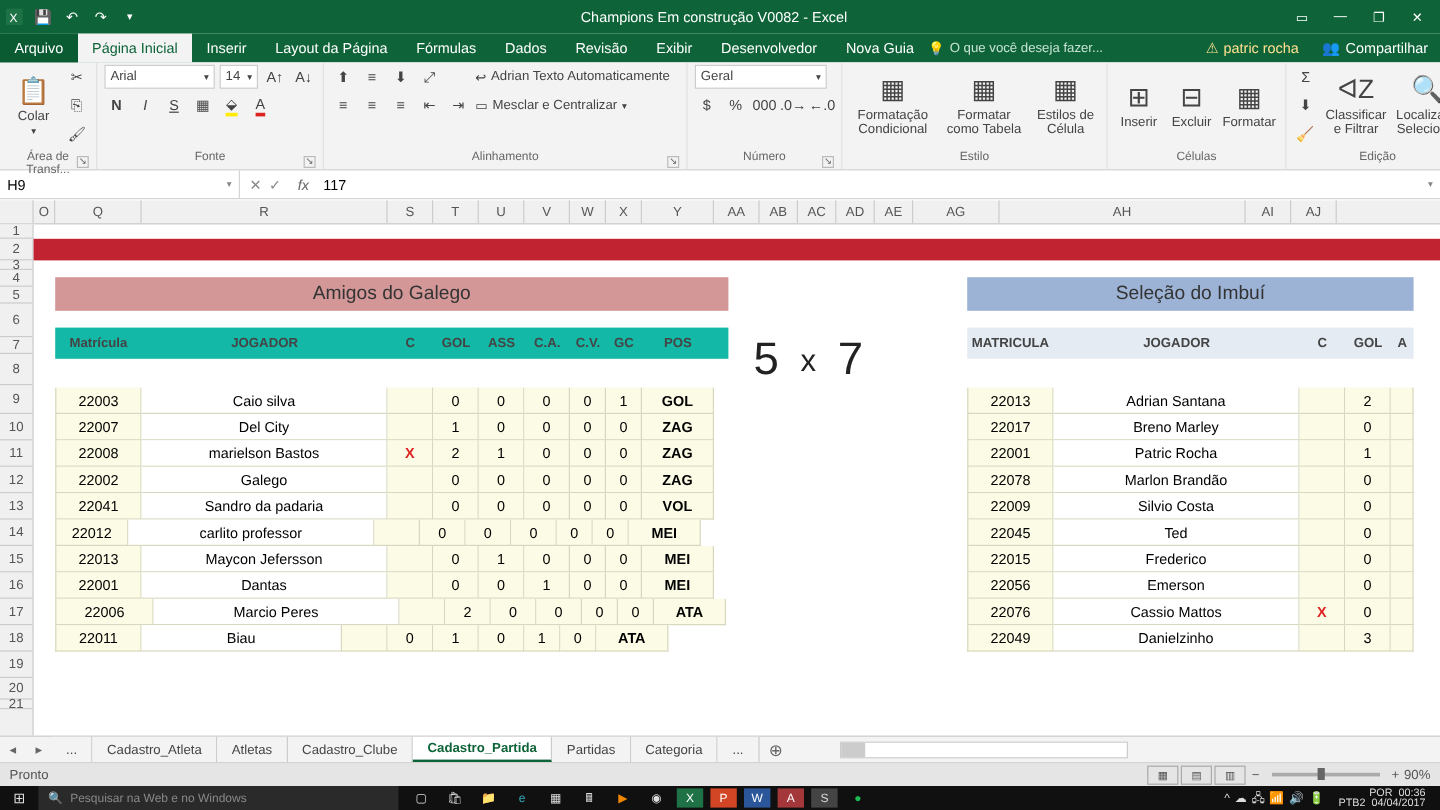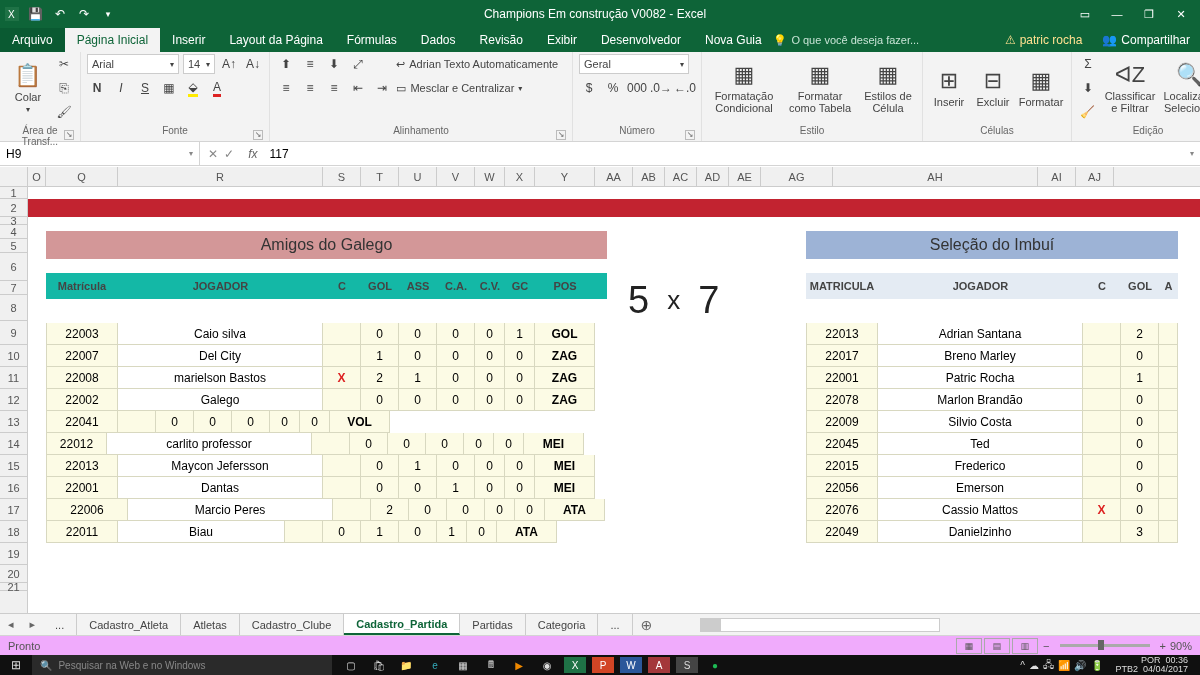--- a/index.html
+++ b/index.html
@@ -88,21 +88,21 @@
 
 .sheet-tabs { position: absolute; bottom: 40px; left: 0; right: 0; height: 22px; background: #f3f3f3; border-top: 1px solid #ccc; display: flex; align-items: center; font-size: 11px; }
 .sheet-tabs .nav { padding: 0 8px; color: #666; }
 .stab { padding: 0 12px; height: 100%; display: flex; align-items: center; border-right: 1px solid #ccc; background: #f3f3f3; color: #444; }
 .stab.active { background: #fff; color: #0e6438; font-weight: bold; border-bottom: 2px solid #0e6438; }
 .sheet-tabs .add { padding: 0 8px; font-size: 14px; color: #666; }
 .sheet-tabs .hscroll-indicator { margin-left: 40px; width: 240px; height: 14px; border: 1px solid #ccc; background: #fff; position: relative; }
 .sheet-tabs .hscroll-indicator .thumb { position: absolute; left: 0; width: 20px; height: 100%; background: #ccc; }
 
 
-.statusbar { position: absolute; bottom: 20px; left: 0; right: 0; height: 20px; background: #f0abfc; border-top: 1px solid #d4d4d4; display: flex; align-items: center; font-size: 11px; color: #555; padding: 0 8px; }
+.statusbar { position: absolute; bottom: 20px; left: 0; right: 0; height: 20px; background: #e5e5e5; border-top: 1px solid #d4d4d4; display: flex; align-items: center; font-size: 11px; color: #555; padding: 0 8px; }
 .statusbar .spacer { flex: 1; }
 .view-btn { width: 26px; height: 16px; border: 1px solid #aaa; margin: 0 1px; display: flex; align-items: center; justify-content: center; font-size: 9px; }
 .zoom-slider { width: 90px; height: 3px; background: #aaa; margin: 0 6px; position: relative; }
 .zoom-slider .thumb { width: 6px; height: 10px; background: #666; position: absolute; left: 38px; top: -4px; }
 
 
 .taskbar { position: absolute; bottom: 0; left: 0; right: 0; height: 20px; background: #101010; display: flex; align-items: center; color: #ddd; font-size: 10px; }
 .taskbar .win { width: 32px; text-align: center; font-size: 12px; }
 .taskbar .search { flex: 0 0 300px; background: #2a2a2a; height: 100%; display: flex; align-items: center; padding: 0 8px; color: #888; gap: 6px; }
 .taskbar .apps { flex: 1; display: flex; align-items: center; gap: 6px; padding: 0 8px; }
@@ -441,20 +441,21 @@
               <div class="" style="width:38px"></div>
               <div style="width:38px">0</div>
               <div style="width:38px">0</div>
               <div style="width:38px">0</div>
               <div style="width:30px">0</div>
               <div style="width:30px">0</div>
               <div class="pos" style="width:60px">ZAG</div>
             </div>
             <div class="data-row">
               <div style="width:72px">22041</div>
+              <div class="jog" style="width:205px">Sandro da padaria</div>
               <div class="" style="width:38px"></div>
               <div style="width:38px">0</div>
               <div style="width:38px">0</div>
               <div style="width:38px">0</div>
               <div style="width:30px">0</div>
               <div style="width:30px">0</div>
               <div class="pos" style="width:60px">VOL</div>
             </div>
             <div class="data-row">
               <div style="width:61px">22012</div>

